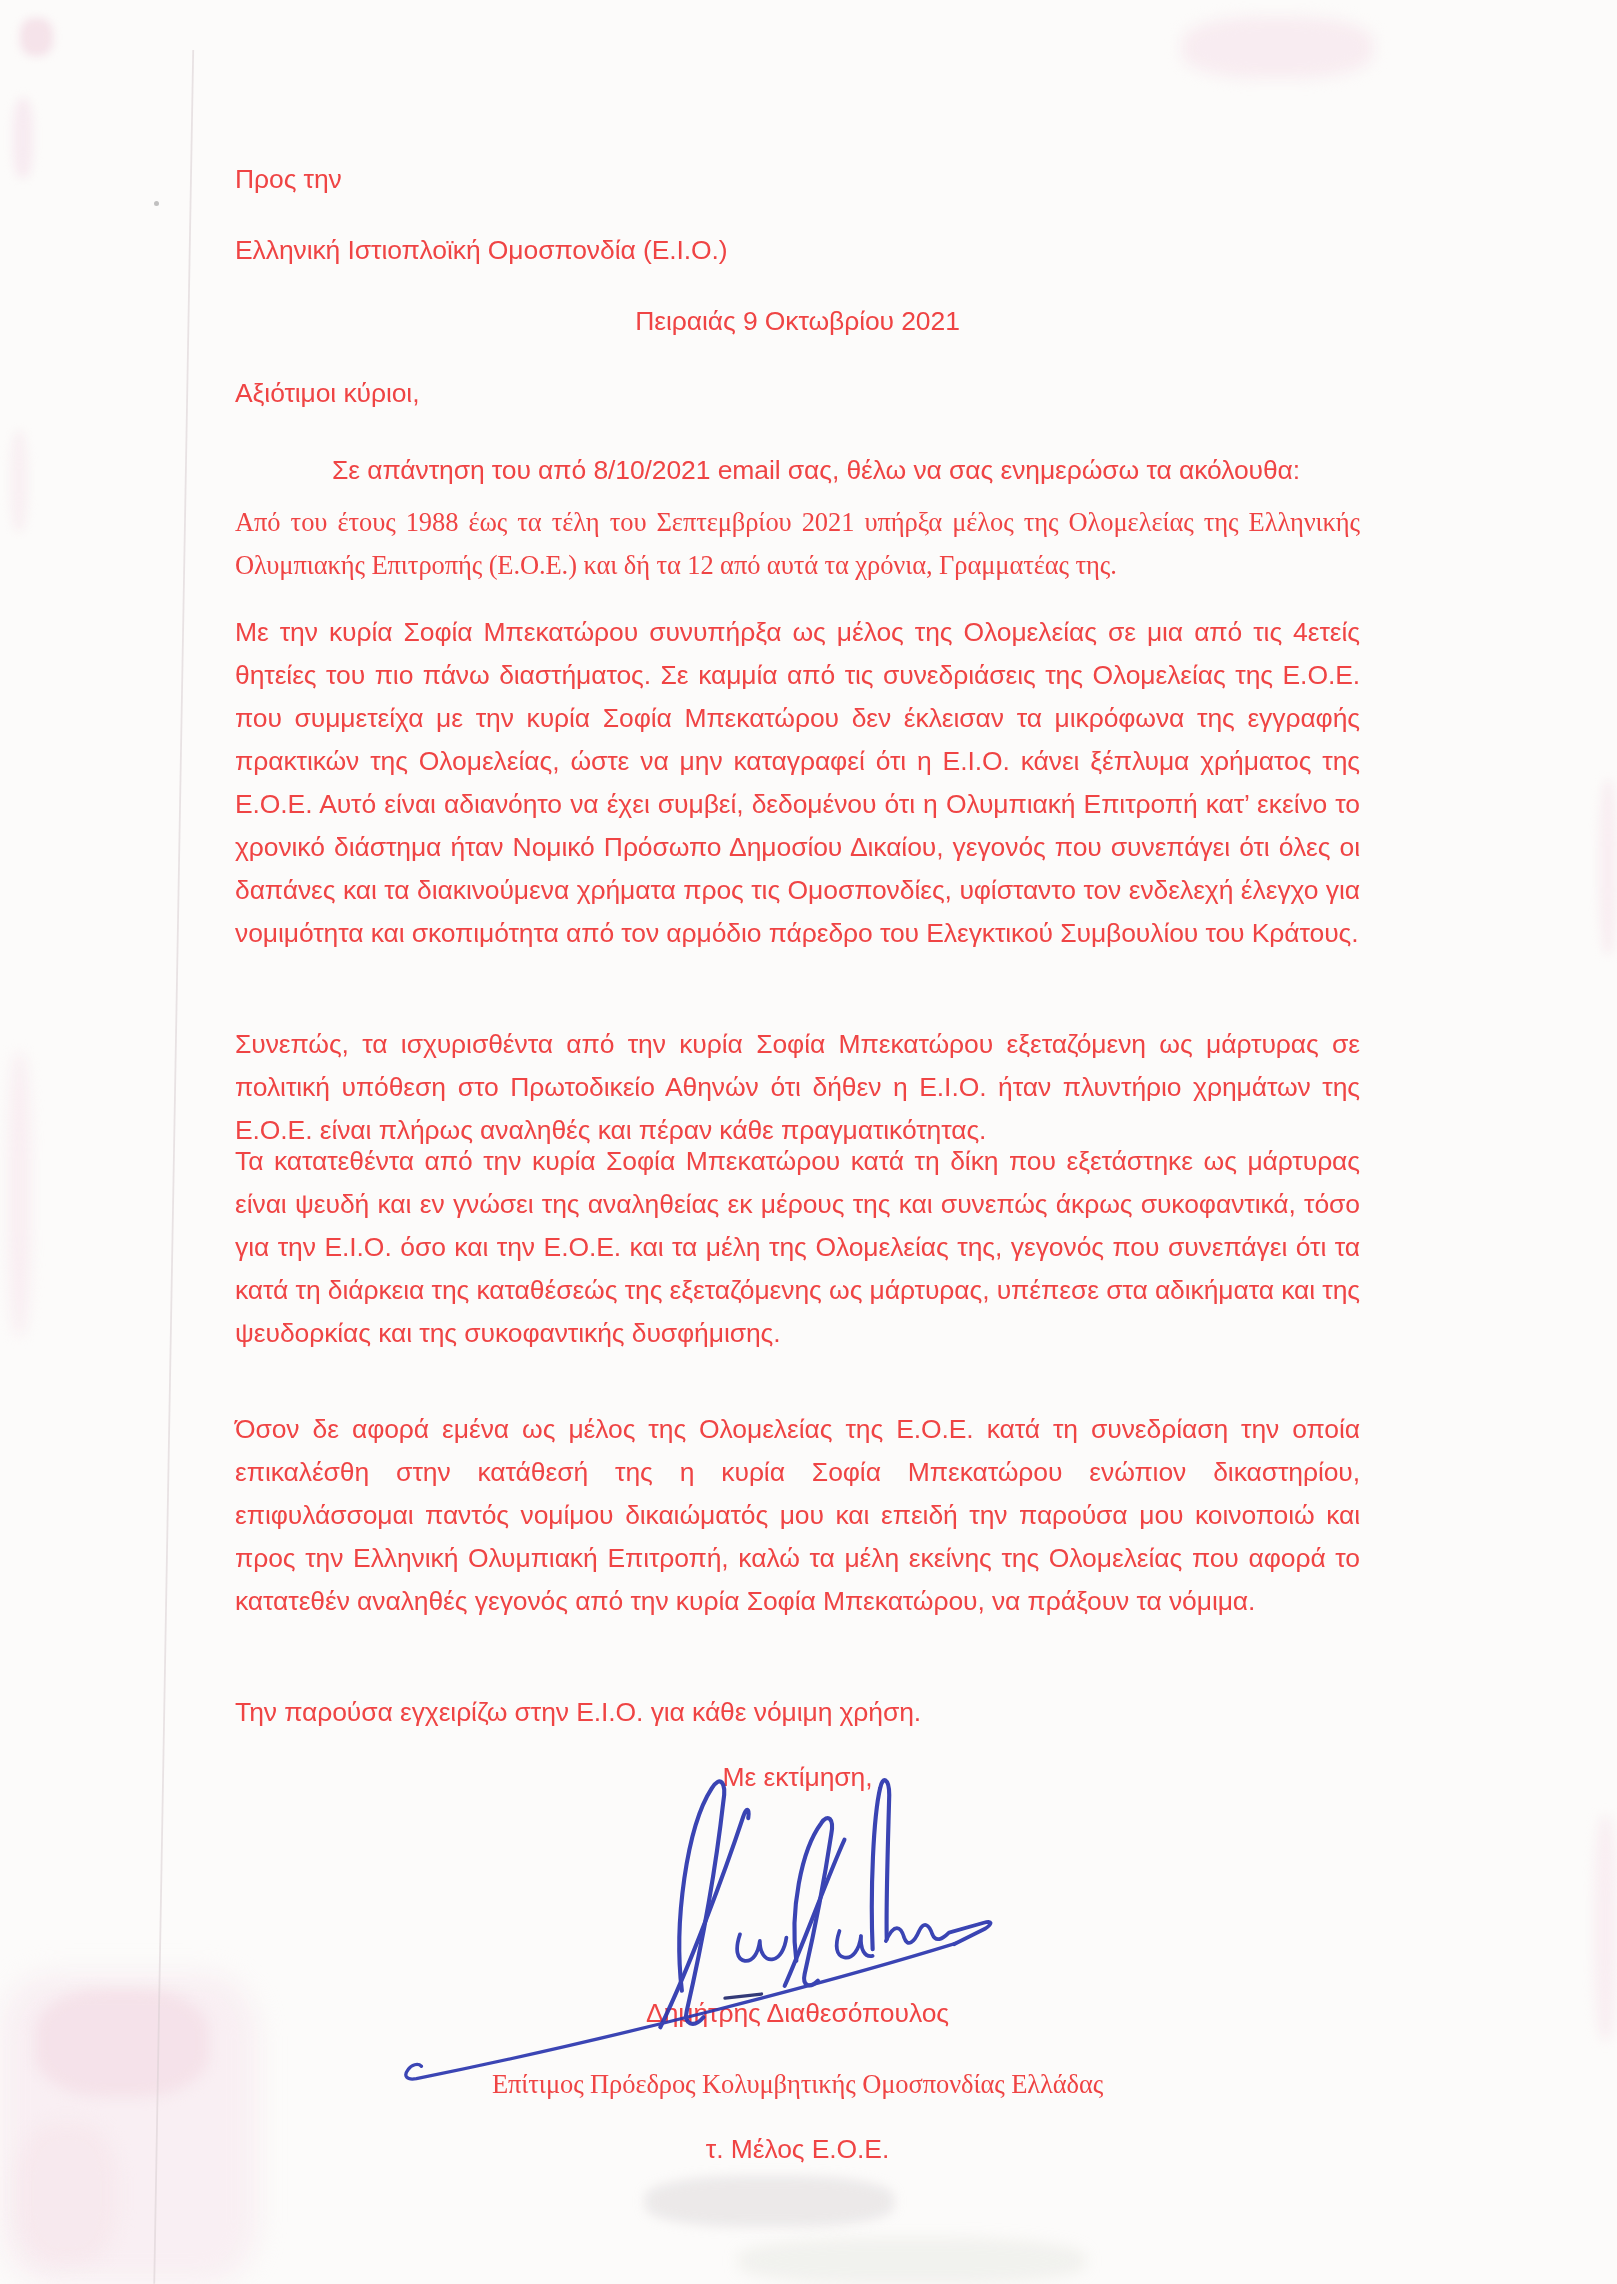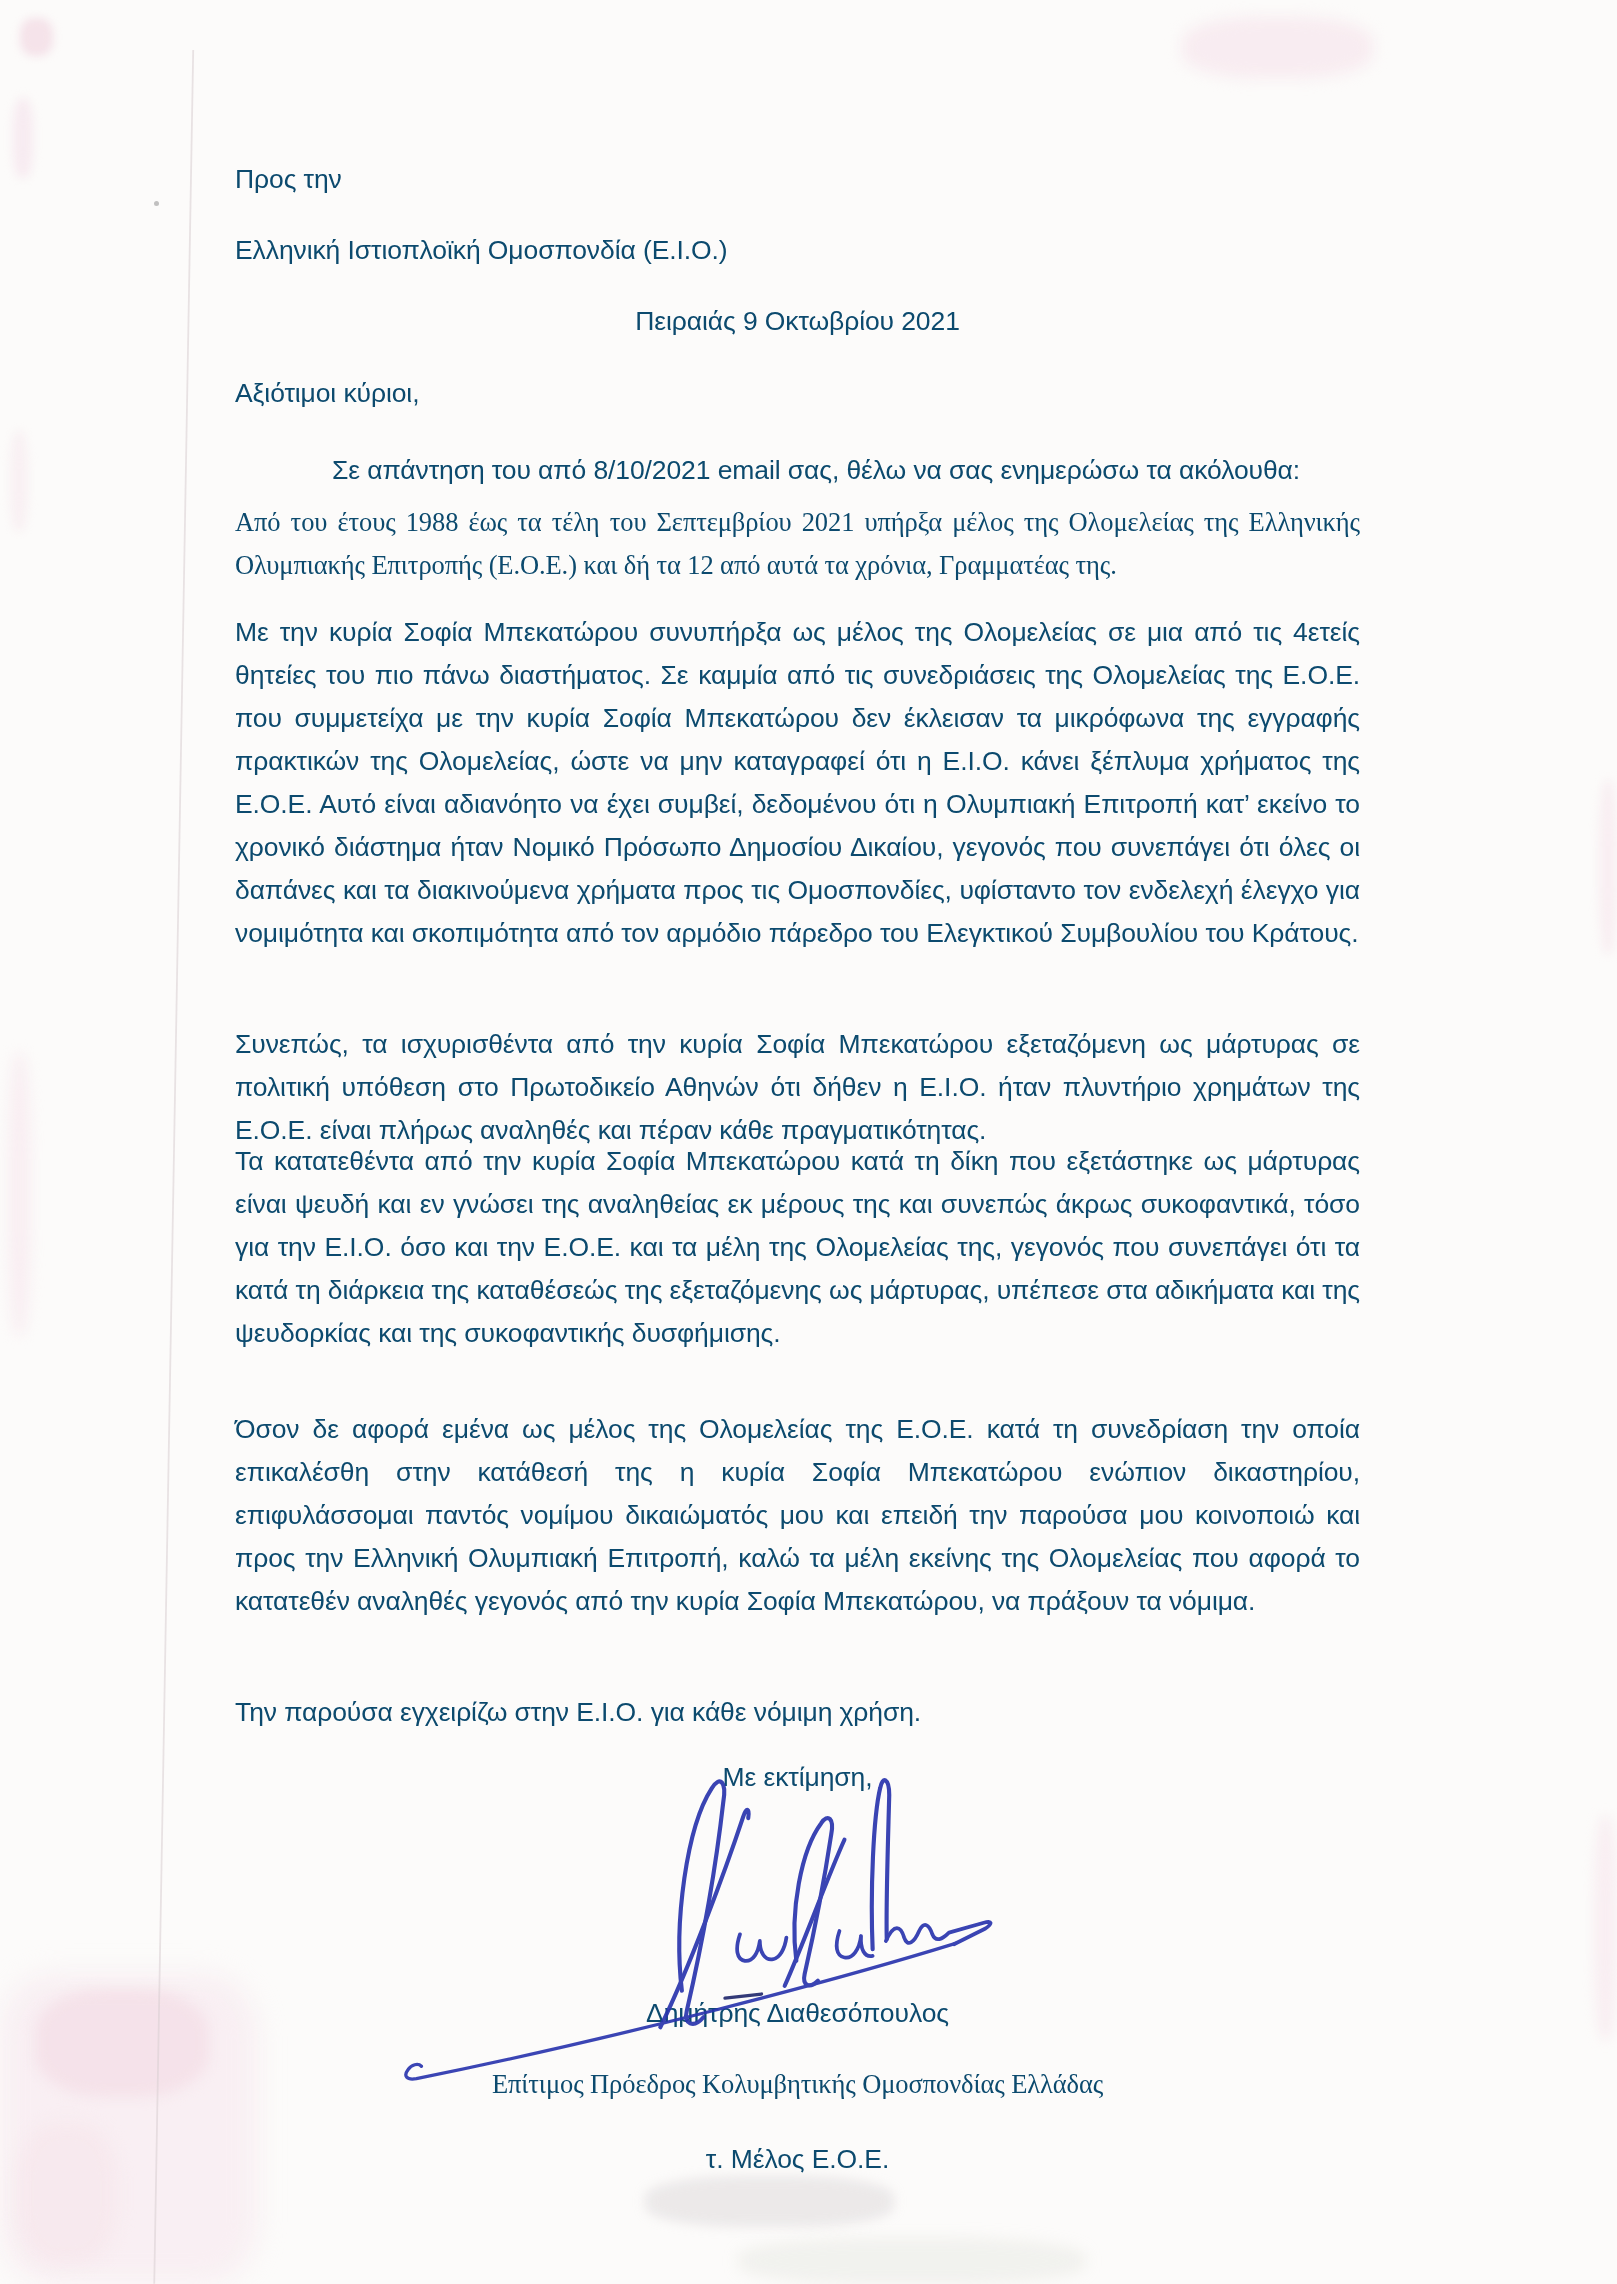--- a/index.html
+++ b/index.html
@@ -3,40 +3,40 @@
 <meta charset="utf-8">
 <title>Document</title>
 <style>
   html,body{margin:0;padding:0;background:#ffffff;}
   .page{
     position:relative;
     width:1617px;height:2284px;
     background:#fcfbfa;
     overflow:hidden;
     font-family:"Liberation Sans","DejaVu Sans",sans-serif;
-    color:#0c4a6e;
+    color:#ef4444;
   }
   .content{position:absolute;left:235px;top:0;width:1125px;}
   .blk{position:absolute;width:100%;font-size:26.5px;line-height:43px;letter-spacing:-0.1px;}
   .para{text-align:justify;}
   .pos-to{top:158px;}
   .pos-recipient{top:229px;}
   .pos-date{top:300px;text-align:center;}
   .pos-salutation{top:372px;}
   .pos-p0{top:441px;text-indent:97px;text-align:left;margin-top:8px;}
   .pos-p1{top:501px;font-family:Liberation Serif, serif;}
   .pos-p2{top:611px;}
   .pos-p3{top:1023px;}
   .pos-p4{top:1140px;}
   .pos-p5{top:1408px;}
   .pos-p6{top:1691px;text-align:left;}
   .pos-closing{top:1756px;text-align:center;}
   .pos-name{top:1992px;text-align:center;}
   .pos-title{top:2063px;text-align:center;font-family:Liberation Serif, serif;}
-  .pos-role{top:2128px;text-align:center;margin-top:10px;}
+  .pos-role{top:2128px;text-align:center;}
 
   .sig-svg{position:absolute;left:365px;top:1765px;width:647px;height:332px;}
 
   
   .art{position:absolute;pointer-events:none;border-radius:40%;}
   .art-topleft-1{left:20px;top:18px;width:33px;height:38px;background:rgba(243,222,230,.85);filter:blur(4.1px);}
   .art-topleft-2{left:13.3px;top:98px;width:20px;height:80px;background:rgba(246,230,237,.75);filter:blur(5px);}
   .art-left-a{left:10px;top:431px;width:18px;height:100px;background:rgba(247,233,239,.6);filter:blur(5px);}
   .art-left-b{left:8.3px;top:1053px;width:23px;height:282px;background:rgba(247,232,238,.65);filter:blur(6.6px);}
   .art-topright{left:1182px;top:16.6px;width:191px;height:61px;background:rgba(247,230,237,.7);filter:blur(7.5px);}

